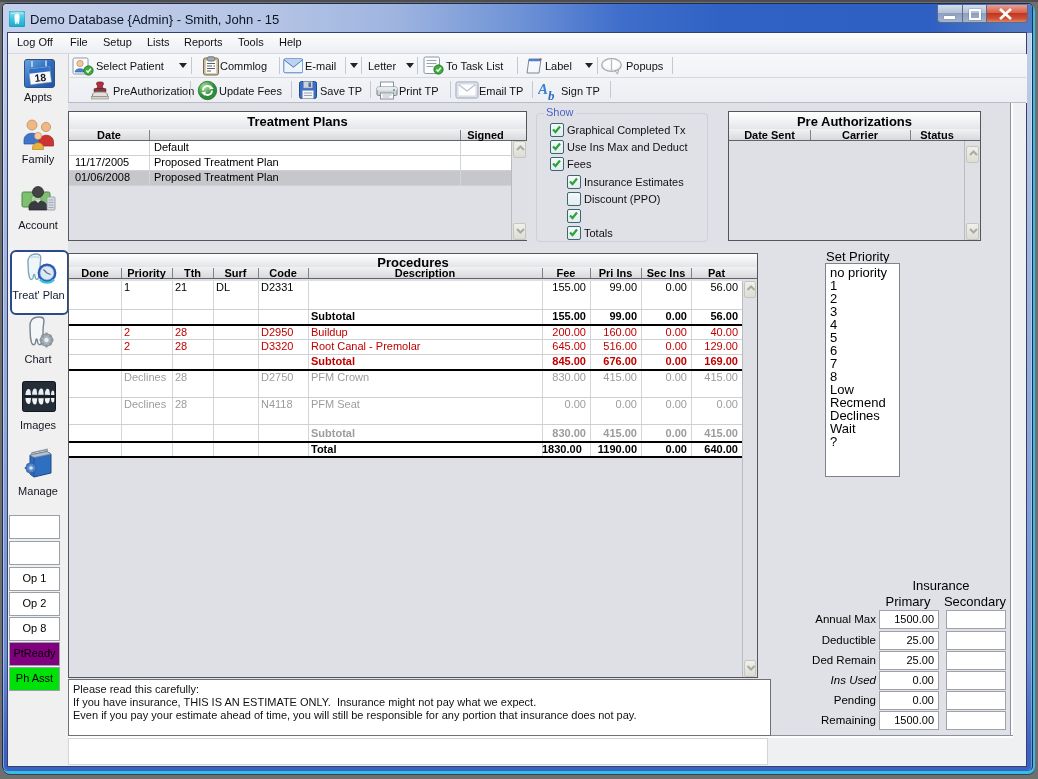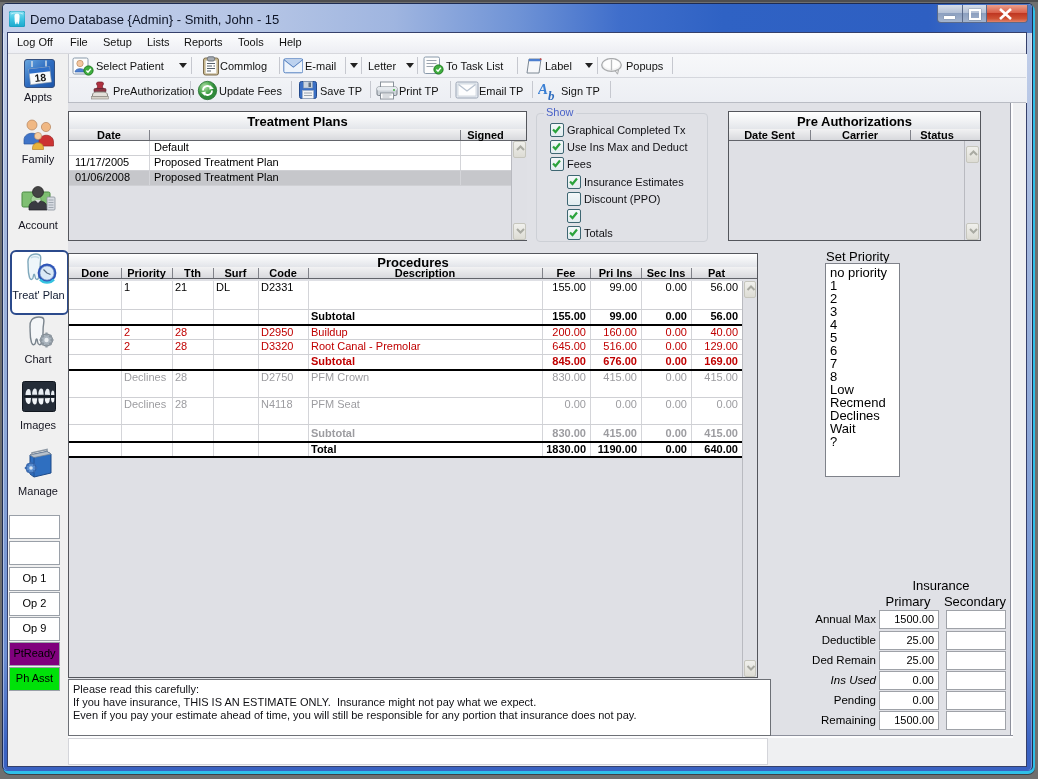--- a/index.html
+++ b/index.html
@@ -312,21 +312,21 @@
  <path d="M18 27.5 a9.4 9.4 0 0 0 14 0" fill="none" stroke="#35c2e0" stroke-width="2.4"></path>
 </svg>
 
 <div class="a slabel" style="top:353px">Chart</div>
 <div class="a slabel" style="top:419px">Images</div>
 <div class="a slabel" style="top:485px">Manage</div>
 <div class="a opbox" style="top:515px"></div>
 <div class="a opbox" style="top:541px"></div>
 <div class="a opbox" style="top:567px">Op 1</div>
 <div class="a opbox" style="top:592px">Op 2</div>
-<div class="a opbox" style="top:617px">Op 9</div>
+<div class="a opbox" style="top:617px">Op 8</div>
 <div class="a opbox" style="top:642px;background:#80007d;">PtReady</div>
 <div class="a opbox" style="top:667px;background:#00e109;">Ph Asst</div>
 
 <div class="a" id="panel"></div>
 <div class="a" id="panel-r1"></div>
 <div class="a" id="panel-r2"></div>
 <div class="a" id="panel-b1"></div>
 <div class="a" id="panel-b2"></div>
 
 <div class="a grid" id="tpgrid" style="left:68px;top:111px;width:457px;height:128px;">
@@ -590,21 +590,21 @@
   <div class="csep" style="left:52px"></div>
       <div class="csep" style="left:103px"></div>
       <div class="csep" style="left:144px"></div>
       <div class="csep" style="left:189px"></div>
       <div class="csep" style="left:239px"></div>
       <div class="csep" style="left:473px"></div>
       <div class="csep" style="left:521px"></div>
       <div class="csep" style="left:572px"></div>
       <div class="csep" style="left:622px"></div>
   <div class="gcell" style="left:242px">Total</div>
-  <div class="gcell num" style="left:473px;width:44px">1830.00</div>
+  <div class="gcell num" style="left:473px;width:34px">1830.00</div>
   <div class="gcell num" style="left:521px;width:47px">1190.00</div>
   <div class="gcell num" style="left:572px;width:46px">0.00</div>
   <div class="gcell num" style="left:622px;width:47px">640.00</div>
  </div>
  <div class="sbar" style="left:673px;top:27px;width:14px;bottom:0;">
   <div class="sbtn" style="top:0"><svg width="12" height="13">
           <path d="M2.5 8 L6 4.5 L9.5 8" stroke="#a9aaa2" stroke-width="2" fill="none"></path>
         </svg></div>
   <div class="sbtn" style="bottom:0"><svg width="12" height="13">
           <path d="M2.5 5 L6 8.5 L9.5 5" stroke="#a9aaa2" stroke-width="2" fill="none"></path>

